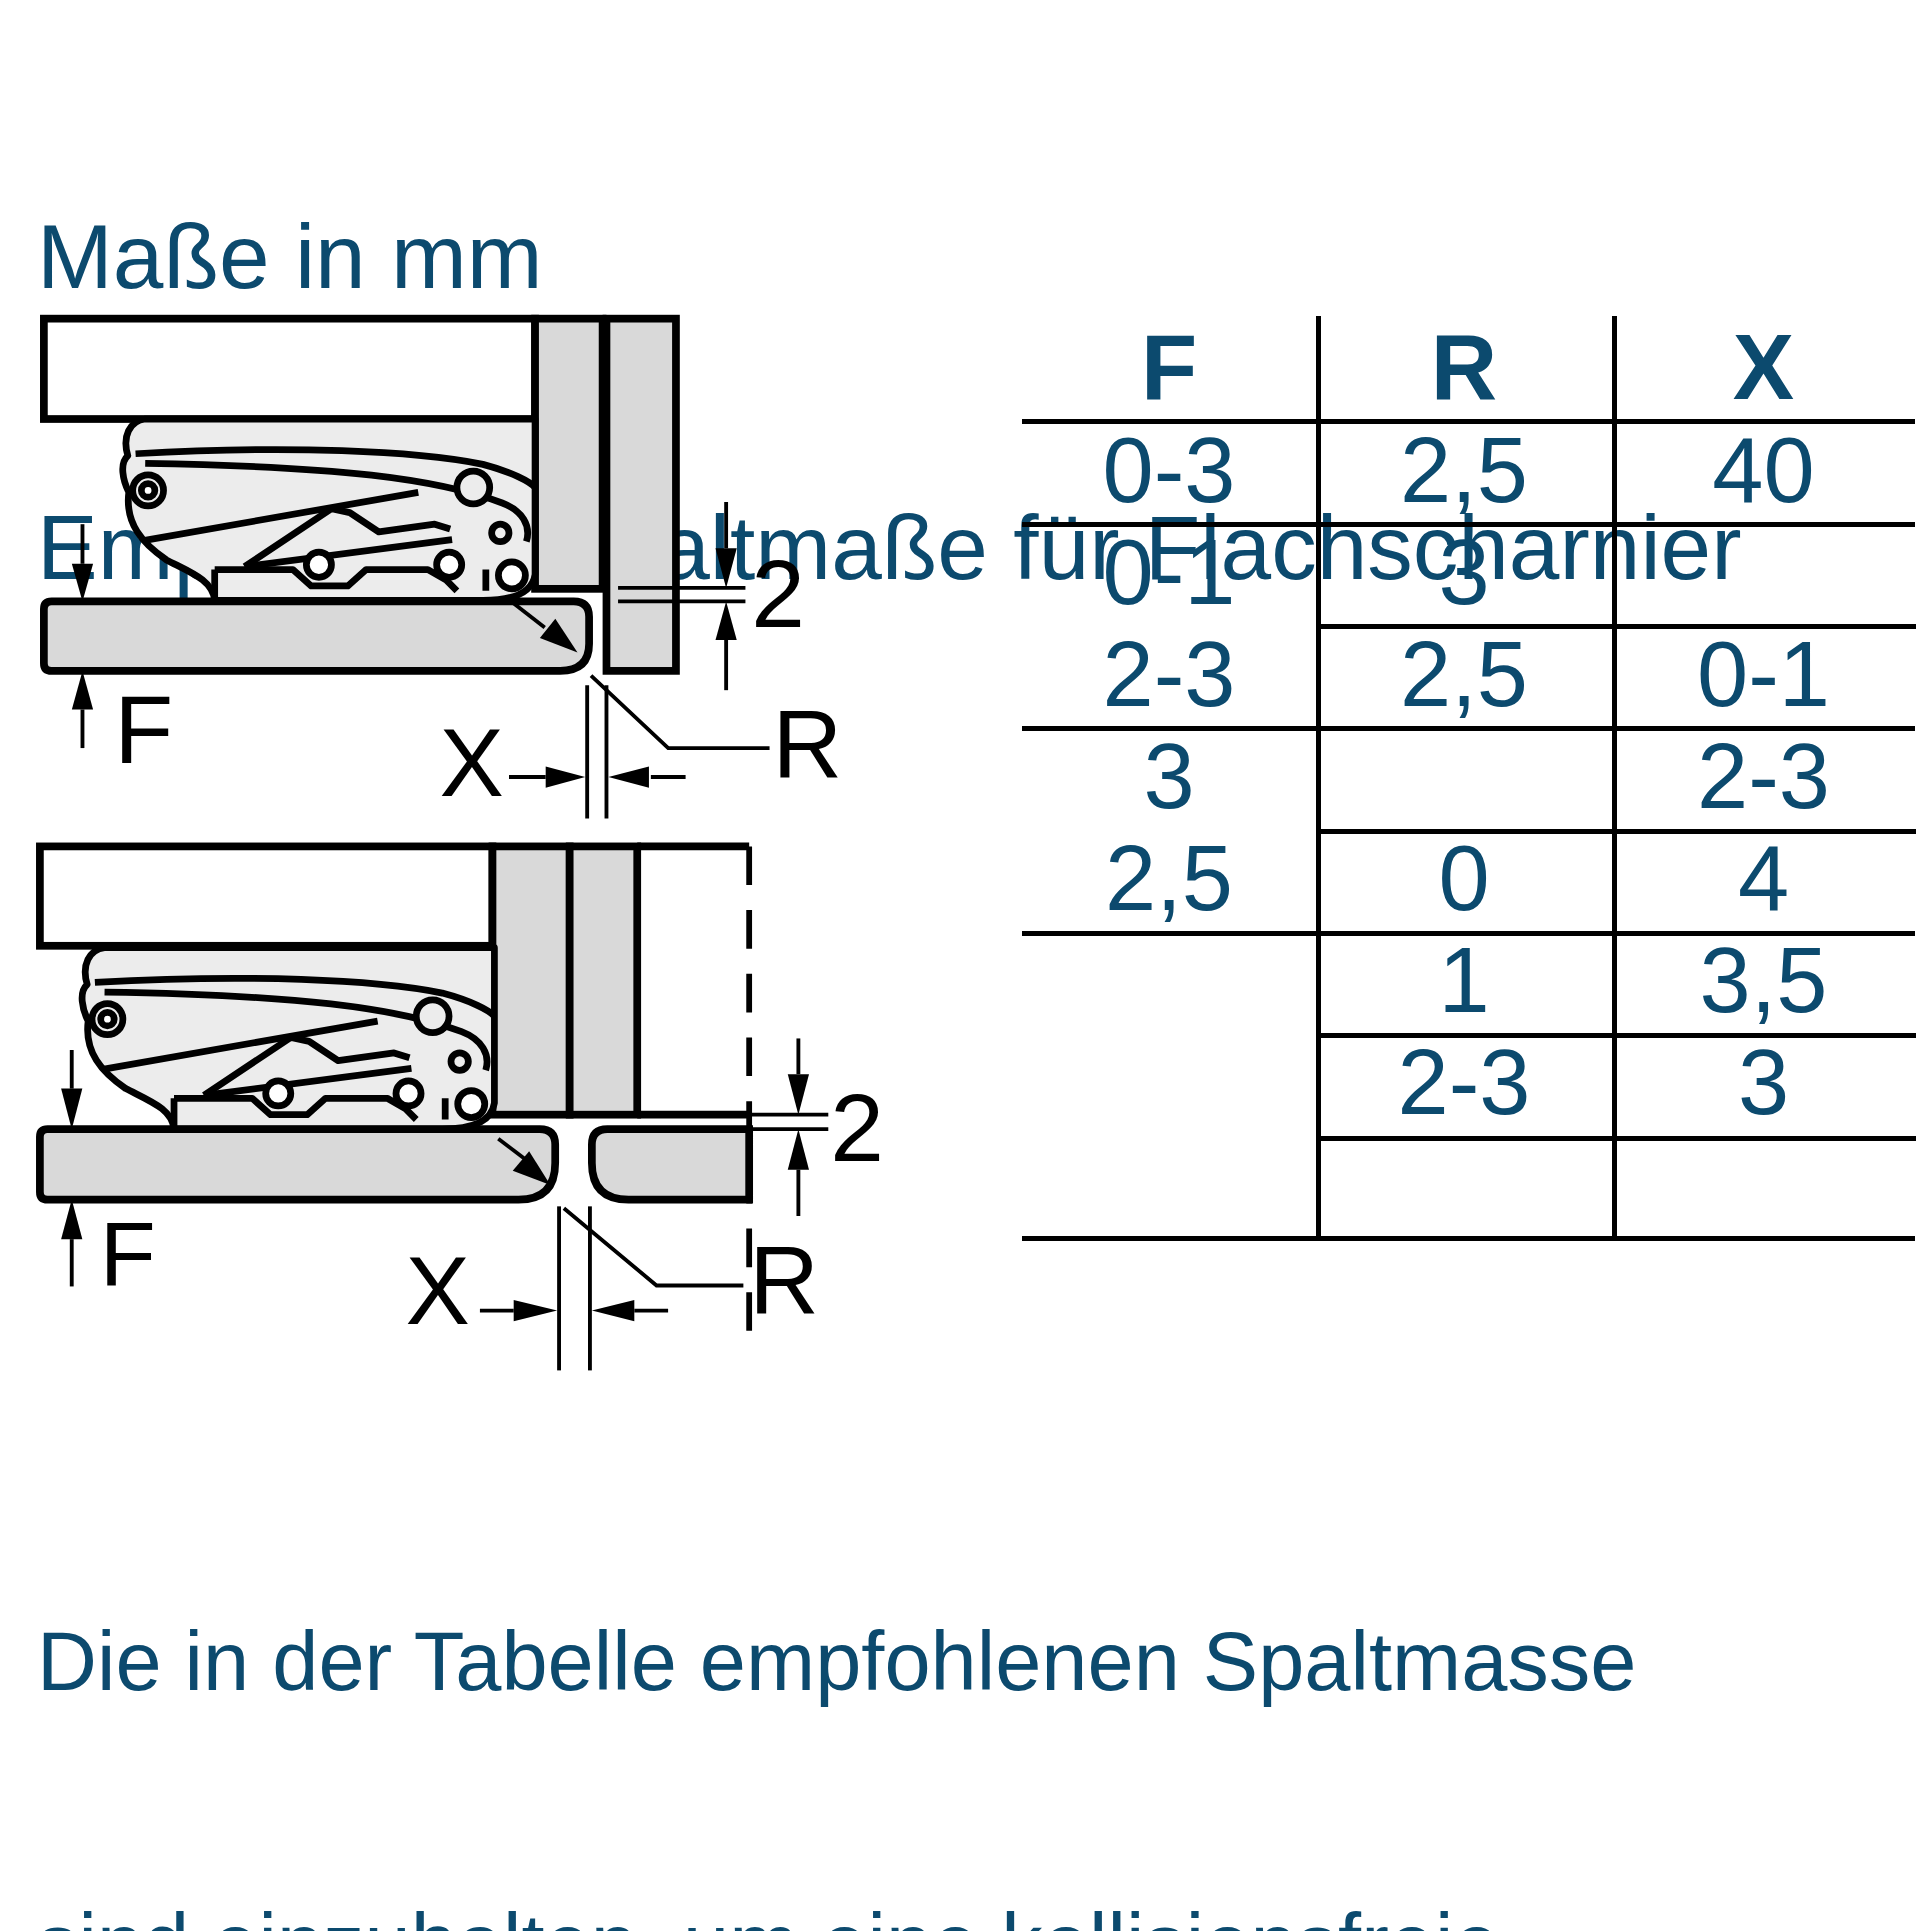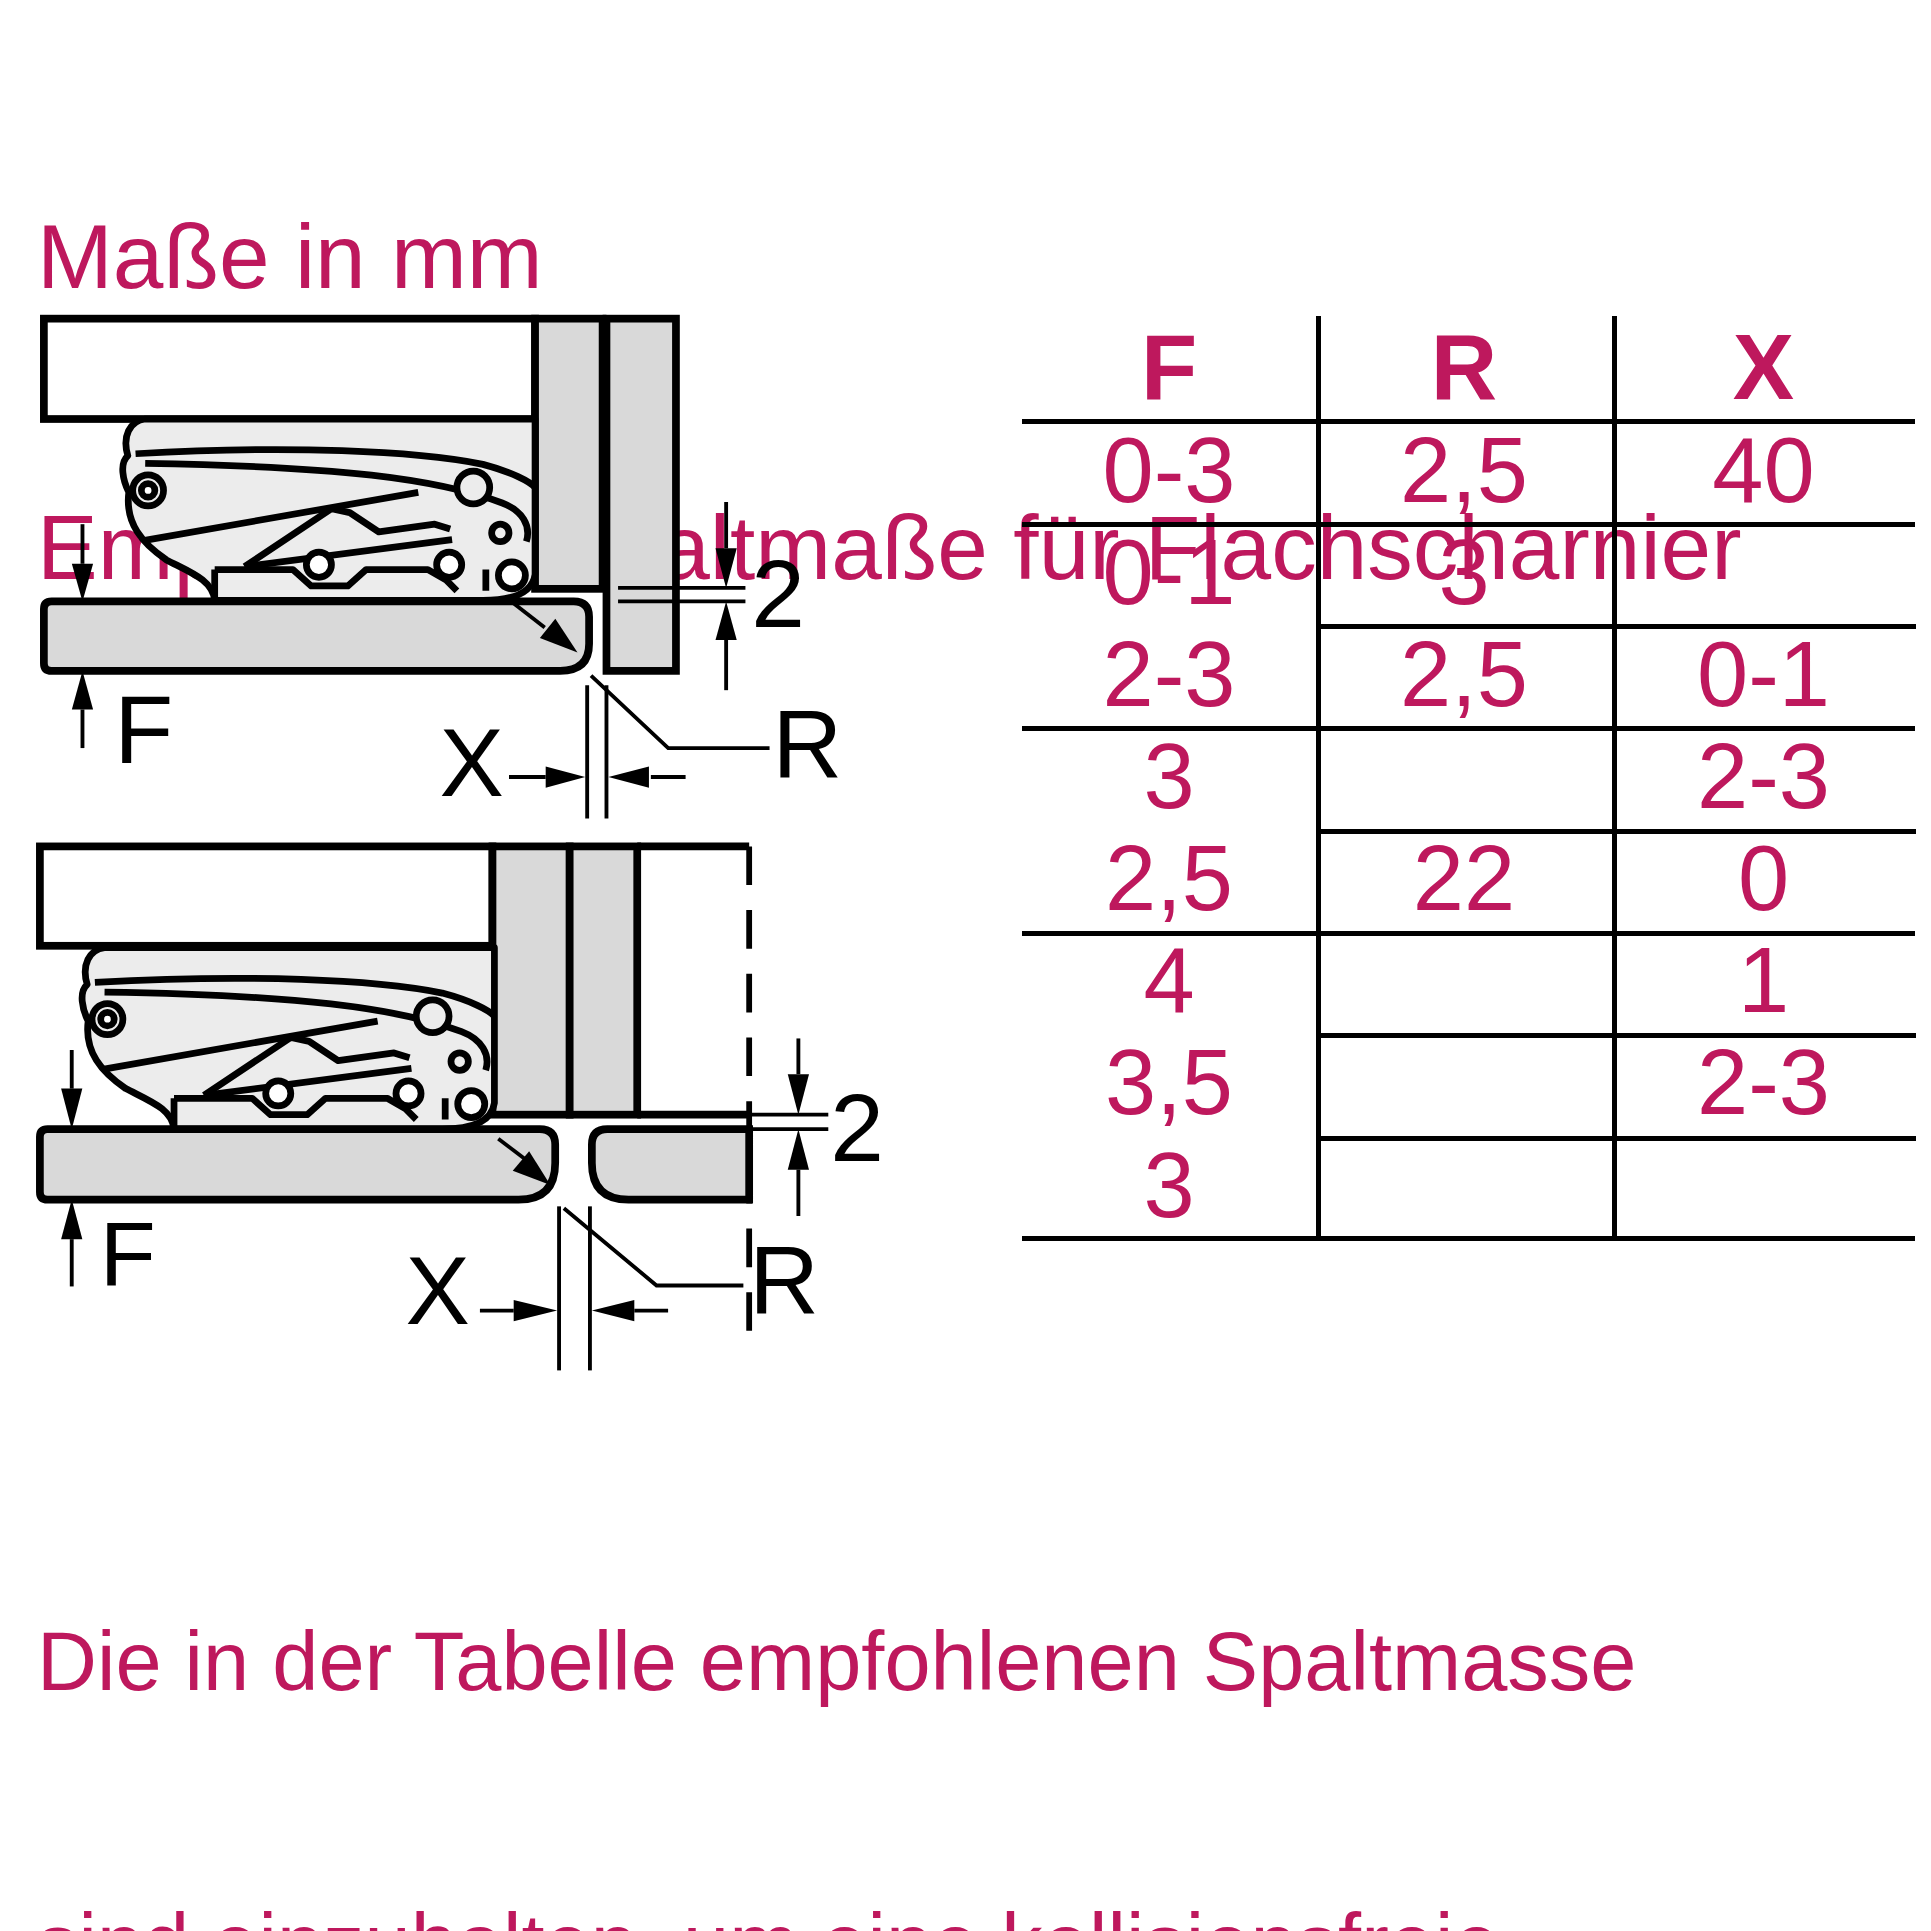--- a/index.html
+++ b/index.html
@@ -1,17 +1,17 @@
 <!DOCTYPE html>
 <html><head>
 <meta charset="utf-8">
 <style>
   html,body{margin:0;padding:0;background:#fff;}
   .page{position:relative;width:1931px;height:1931px;background:#fff;overflow:hidden;
-        font-family:"Liberation Sans", sans-serif;color:#be185d;}
+        font-family:"Liberation Sans", sans-serif;color:#0c4a6e;}
   .title{position:absolute;left:37px;top:13.5px;font-size:91px;line-height:97px;white-space:pre;}
   .footer{position:absolute;left:37px;top:1427px;font-size:83px;line-height:94px;white-space:pre;}
   svg{position:absolute;}
   
   .gap-table{position:absolute;left:1022px;top:316px;width:893px;height:925px;
              display:grid;grid-template-columns:294px 296px 303px;
              grid-template-rows:103px 102px 102px 102px 102px 102px 102px 102px 105px;}
   .cell{display:flex;align-items:center;justify-content:center;font-size:92px;}
   .th{font-weight:bold;}
   .tline{position:absolute;background:#000;}
@@ -186,21 +186,20 @@
     <div class="cell">2-3</div>
     <div class="cell">2,5</div>
 
     <div class="cell">0-1</div>
     <div class="cell">3</div>
 
     <div class="cell"></div>
     <div class="cell">2-3</div>
     <div class="cell">2,5</div>
 
-    <div class="cell">22</div>
     <div class="cell">0</div>
     <div class="cell">4</div>
 
     <div class="cell"></div>
     <div class="cell">1</div>
     <div class="cell">3,5</div>
 
     <div class="cell"></div>
     <div class="cell">2-3</div>
     <div class="cell">3</div>

